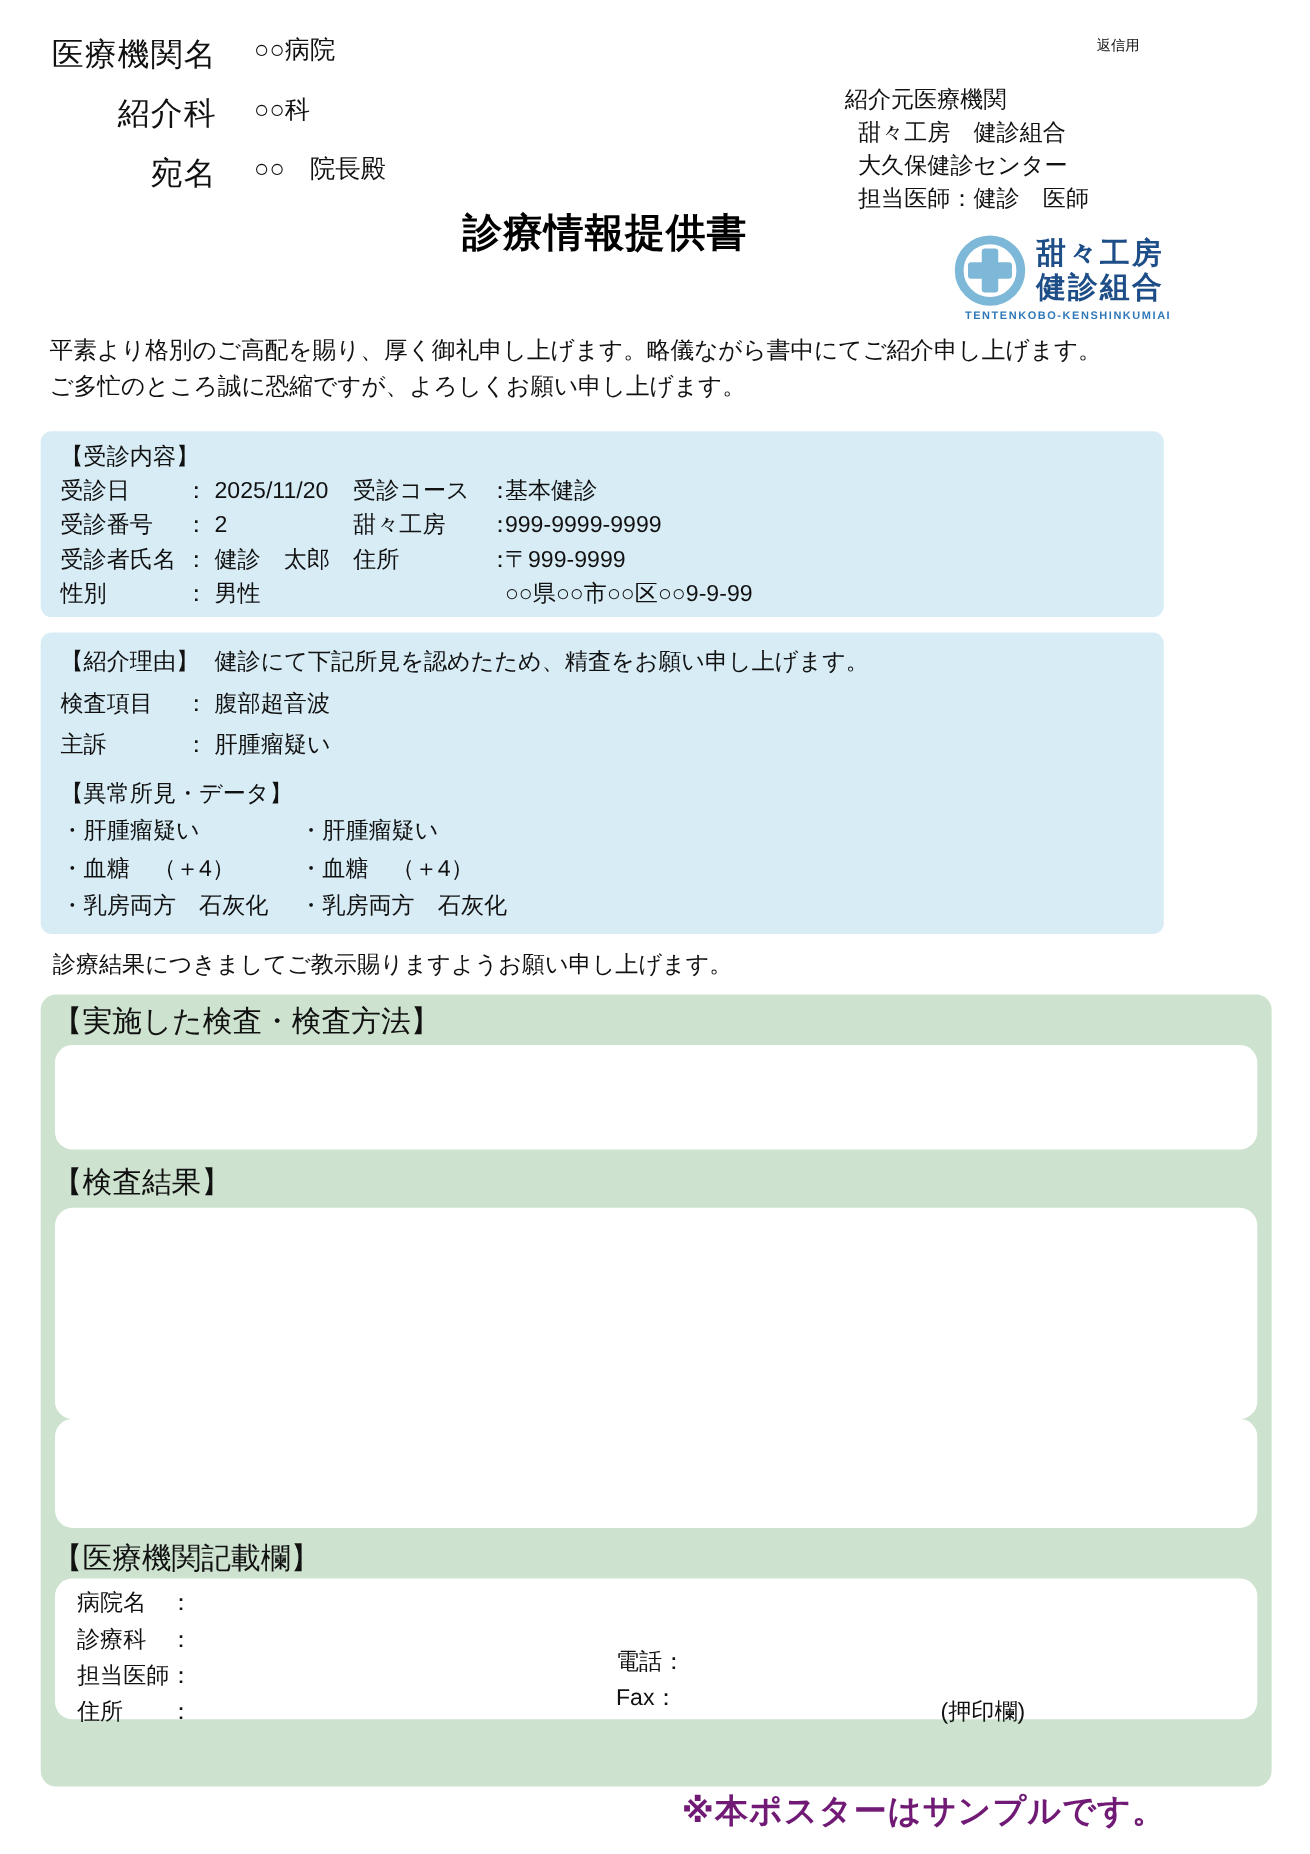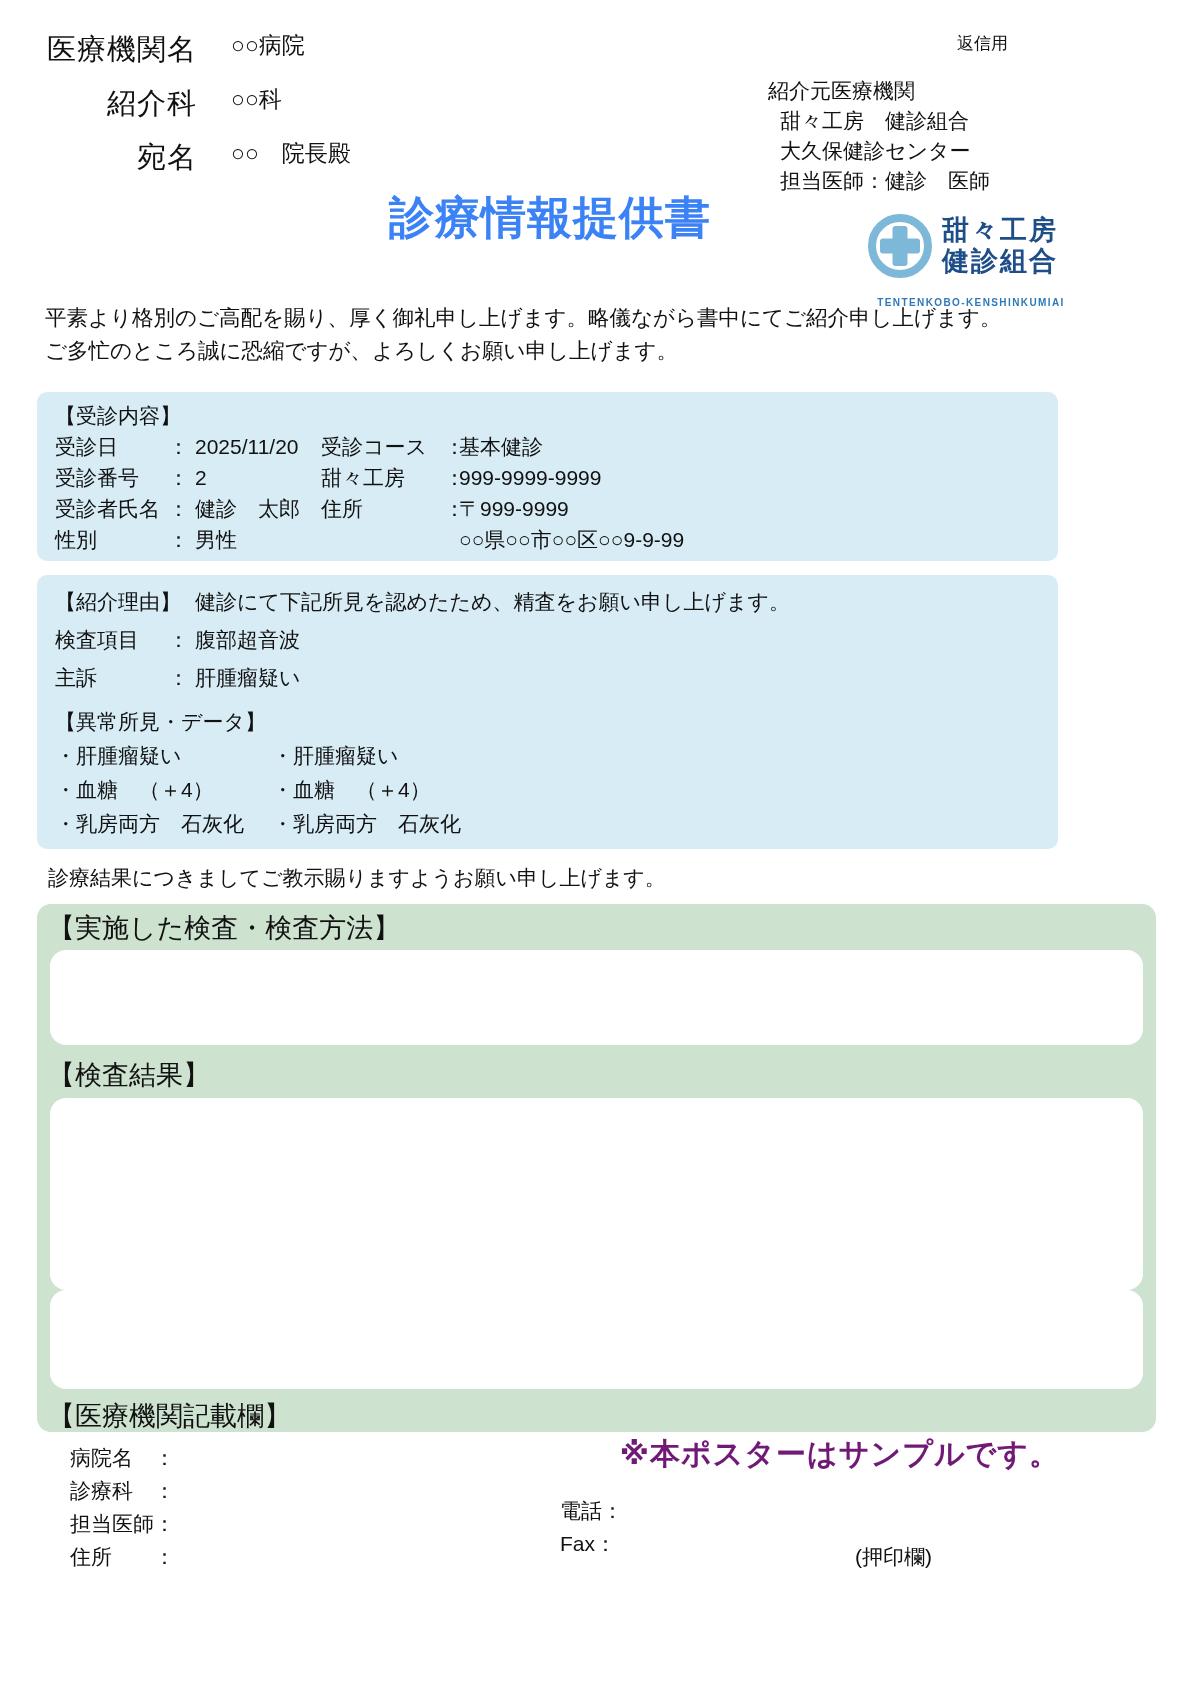--- a/index.html
+++ b/index.html
@@ -6,32 +6,32 @@
   html,body { background:#ffffff; }
   body { font-family:"Liberation Sans","DejaVu Sans",sans-serif; color:#111; }
   .page { position:relative; width:1191px; height:1685px; background:#fff; overflow:hidden;border-radius:14px; }
 
   
   .header { position:relative; height:300px; }
   .recipient { position:absolute; left:45px; top:30px; }
   .r-row { display:flex; margin-bottom:14px; }
   .r-label { display:inline-block; width:152px; text-align:right; font-size:29px; font-weight:500; letter-spacing:1px; }
   .r-value { display:inline-block; margin-left:34px; font-size:23px; font-weight:500; }
-  .reply-note { position:absolute; left:957px; top:32px; font-size:17px; }
+  .reply-note { position:absolute; left:997px; top:32px; font-size:13px; }
   .referrer { position:absolute; left:768px; top:76px; font-size:21px; line-height:30px; }
   .referrer .ref-ind { padding-left:12px; }
   .doc-title { position:absolute; left:330px; top:188px; width:440px; text-align:center;
-               font-size:45px; font-weight:800; letter-spacing:1px; color:#3b82f6; }
+               font-size:36px; font-weight:800; letter-spacing:1px; color:#000000; }
   .logo { position:absolute; left:868px; top:214px; width:206px; }
   .logo-top { display:flex; align-items:center; }
   .logo-icon { position:relative; width:64px; height:64px; border:8px solid #7db8d8; border-radius:50%; flex:0 0 auto; }
   .plus-v { position:absolute; left:50%; top:50%; width:15px; height:40px; transform:translate(-50%,-50%); background:#7db8d8; border-radius:3px; }
   .plus-h { position:absolute; left:50%; top:50%; width:40px; height:15px; transform:translate(-50%,-50%); background:#7db8d8; border-radius:3px; }
   .logo-text { margin-left:10px; font-size:27px; font-weight:700; color:#1e4e87; line-height:31px; letter-spacing:2px; white-space:nowrap; }
-  .logo-romaji { margin-top:19px; text-align:center; font-size:10px; font-weight:700; letter-spacing:1.4px; color:#2f79b9; white-space:nowrap; }
+  .logo-romaji { margin-top:4px; text-align:center; font-size:10px; font-weight:700; letter-spacing:1.4px; color:#2f79b9; white-space:nowrap; }
 
   
   .greeting { margin:2px 45px 0 45px; font-size:21.5px; line-height:33px; }
 
   
   .blue { margin-left:37px; width:1021px; background:#d8ecf5; border-radius:10px; font-size:21px; }
   .sec-title { font-weight:500; }
   .visit { margin-top:24px; padding:8px 18px 6px 18px; }
   .visit .vrow { display:flex; line-height:31px; white-space:nowrap; }
   .c1 { width:113px; } .c2 { width:27px; } .c3 { width:126px; }
@@ -42,21 +42,21 @@
   .reason-row { display:flex; gap:14px; line-height:38px; white-space:nowrap; }
   .lab-row { display:flex; line-height:38px; white-space:nowrap; }
   .rl { width:113px; } .rc { width:27px; }
   .findings-title { margin-top:8px; line-height:34px; }
   .f-row { display:flex; line-height:34px; white-space:nowrap; }
   .f-left { width:217px; }
 
   .request-note { margin:14px 0 0 48px; font-size:21px; line-height:30px; }
 
   
-  .green { margin-top:11px; margin-left:37px; width:1119px; height:528px; background:#cde2cf; border-radius:14px; padding-top:4px; }
+  .green { margin-top:11px; margin-left:37px; width:1119px; height:720px; background:#cde2cf; border-radius:14px; padding-top:4px; }
   .g-title { margin-left:11px; height:40px; line-height:40px; font-size:27px; font-weight:500; }
   .g-title.t3, .g-title.t4 { height:38px; line-height:38px; margin-top:8px; }
   .g-title.t2 { margin-top:10px; }
   .white-box { margin:0 13px; width:1093px; background:#fff; border-radius:16px; }
   .box1 { margin-top:2px; height:95px; }
   .box2 { margin-top:3px; height:192px; }
   .box3 { height:99px; }
   .box4 { height:128px; padding:6px 20px; font-size:21px; }
   .h-row { position:relative; line-height:33px; white-space:nowrap; }
   .h-right { position:absolute; left:450px; top:20px;margin-left:40px; }

